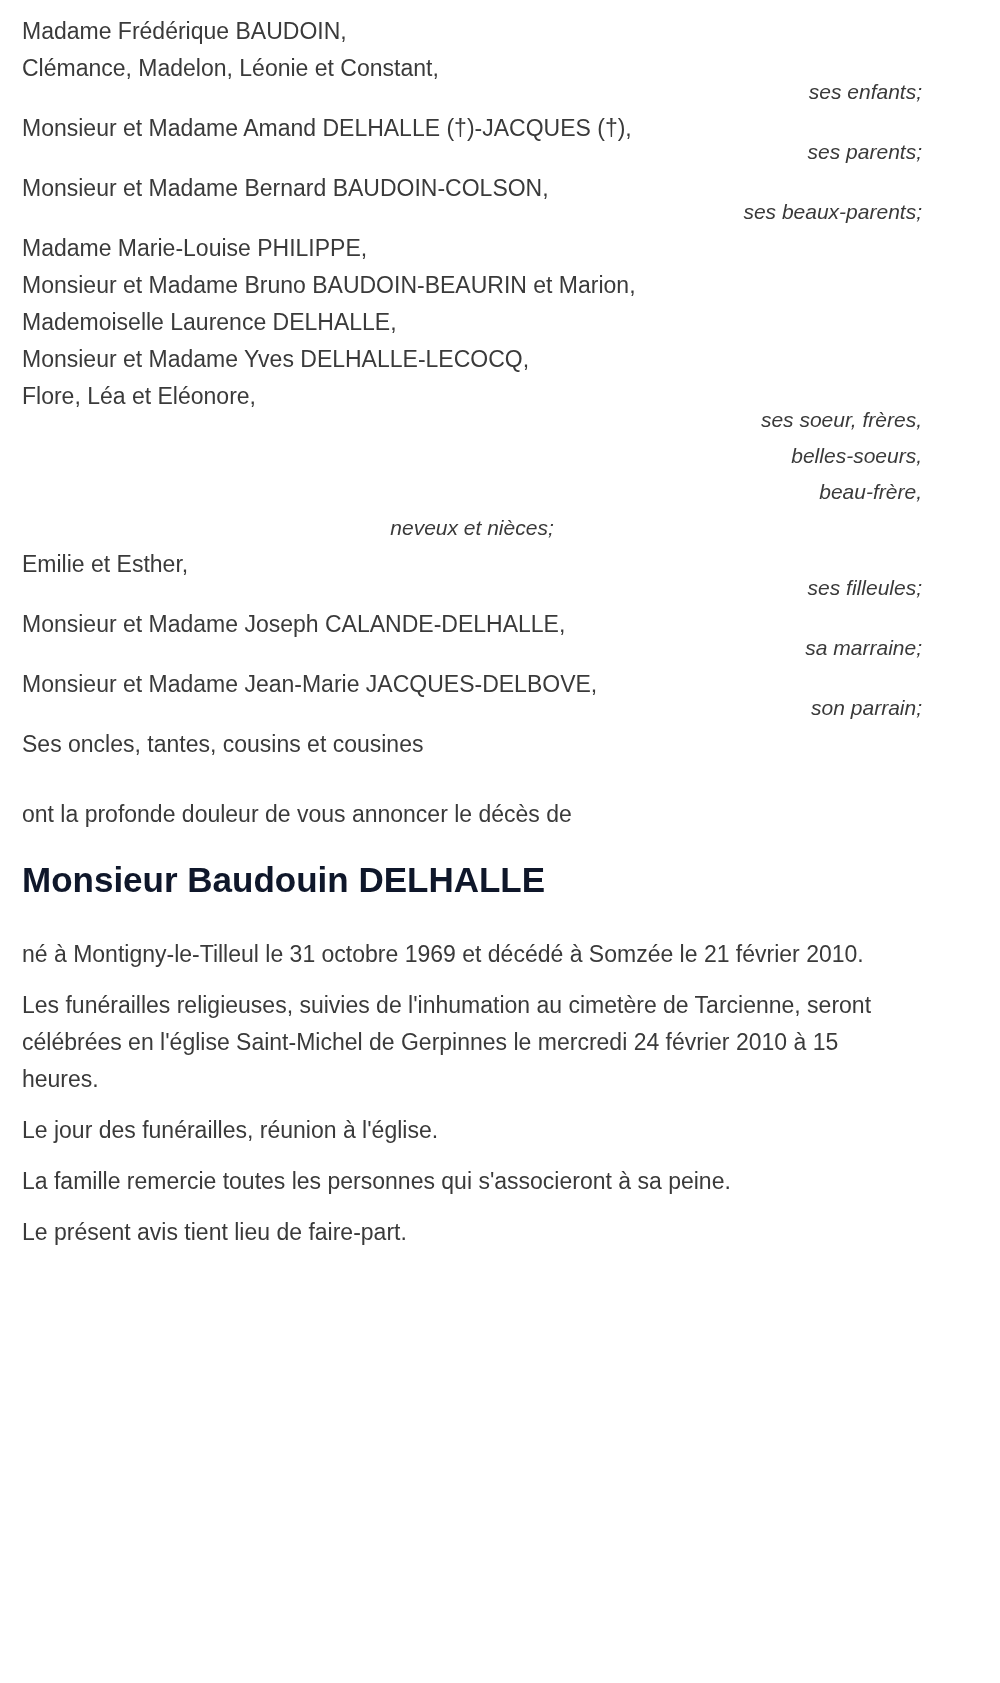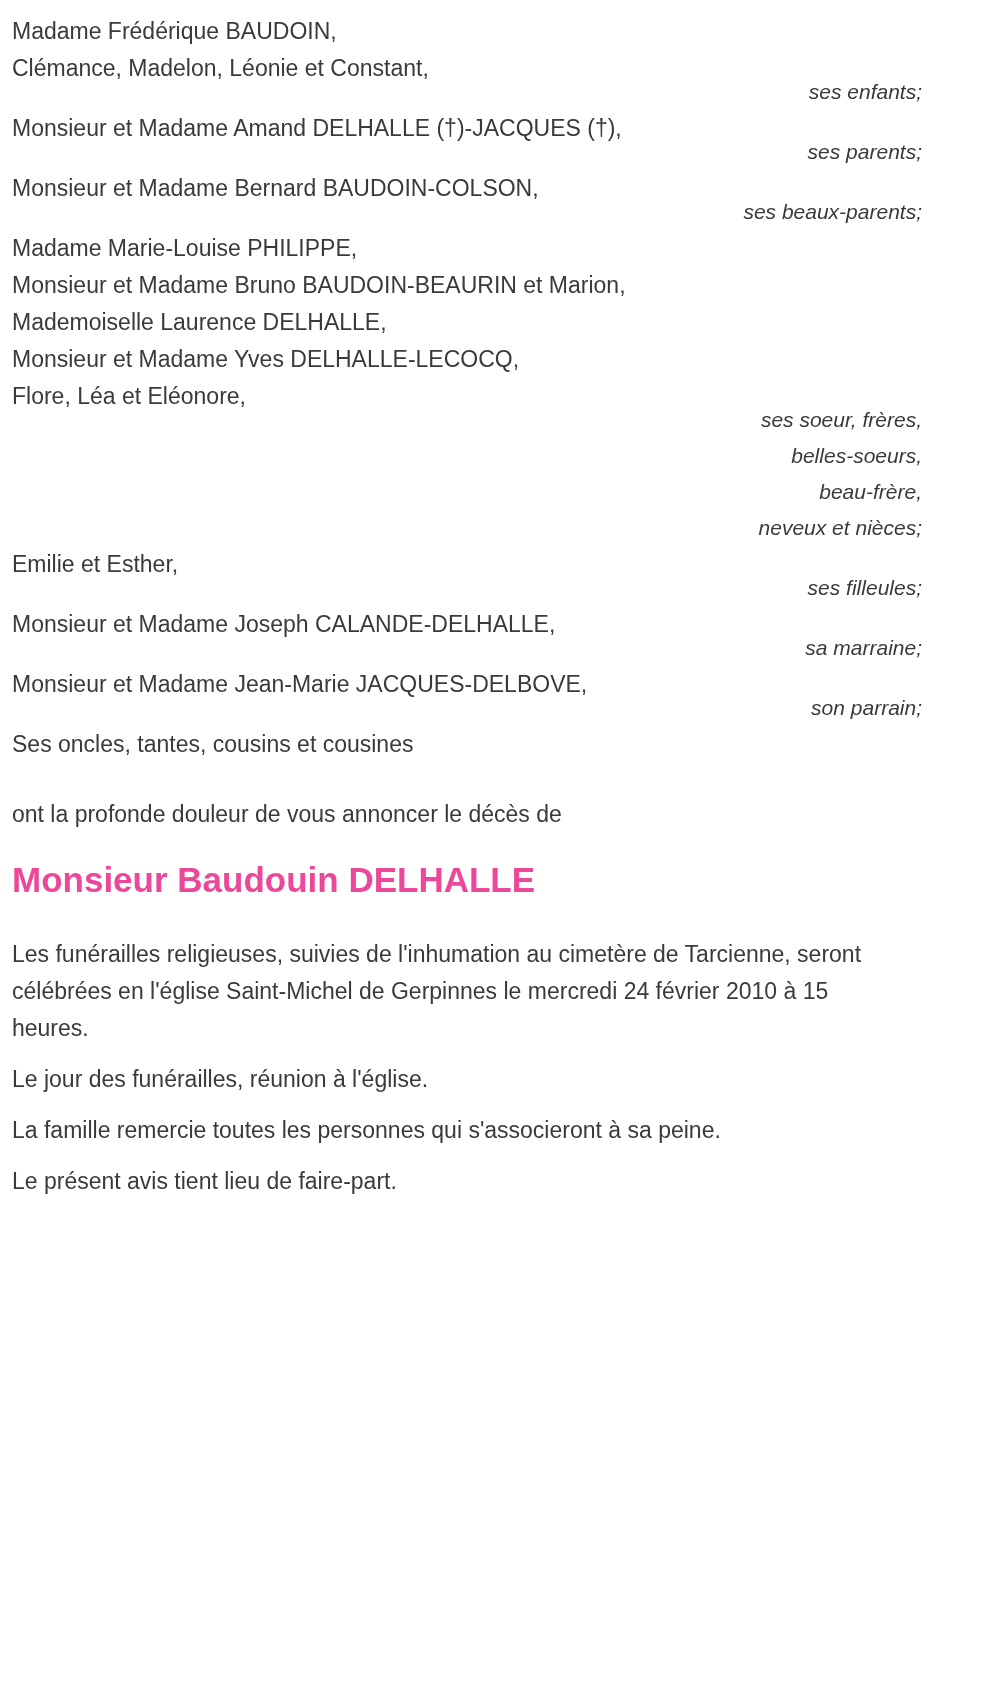--- a/index.html
+++ b/index.html
@@ -11,21 +11,21 @@
     width: 1000px;
     min-height: 1683px;
     font-family: "Liberation Sans", sans-serif;
     color: #3a3a3a;
     -webkit-font-smoothing: antialiased;
   }
   .sheet {
     box-sizing: border-box;
     width: 1000px;
     min-height: 1683px;
-    padding: 8px 78px 40px 12px;
+    padding: 8px 78px 40px 22px;
     background: #ffffff;
   }
   
   .line { white-space: normal; }
   .line.name {
     font-size: 23px;
     line-height: 28px;
     margin-top: 9px;
     text-align: left;
   }
@@ -34,32 +34,33 @@
     line-height: 26px;
     font-style: italic;
     text-align: right;
     margin-top: -3px;
   }
   .line.relation + .line.relation {
     margin-top: 10px;
   }
   .line.relation.tight {
     margin-top: -3px;
+    text-align: center;
   }
   
   .intro {
     font-size: 23px;
     line-height: 28px;
     margin: 42px 0 0 0;
   }
   .deceased {
     font-size: 35px;
     line-height: 44px;
     font-weight: 700;
-    color: #ec4899;
+    color: #0f172a;
     margin: 30px 0 0 0;
   }
   .spouse {
     font-size: 23px;
     line-height: 28px;
     margin: 48px 0 0 0;
   }
   .paragraphs { margin-top: 34px; }
   .para {
     font-size: 23px;
@@ -101,19 +102,20 @@
       <div class="line relation">son parrain;</div>
       <div class="line name">Ses oncles, tantes, cousins et cousines</div>
     </div>
 
   <p class="intro">ont la profonde douleur de vous annoncer le décès de</p>
 
   <h1 class="deceased">Monsieur Baudouin DELHALLE</h1>
 
 
   <div id="paragraphs" class="paragraphs">
+      <p class="para first">né à Montigny-le-Tilleul le 31 octobre 1969 et décédé à Somzée le 21 février 2010.</p>
       <p class="para">Les funérailles religieuses, suivies de l'inhumation au cimetère de Tarcienne, seront célébrées en l'église Saint-Michel de Gerpinnes le mercredi 24 février 2010 à 15 heures.</p>
       <p class="para">Le jour des funérailles, réunion à l'église.</p>
       <p class="para">La famille remercie toutes les personnes qui s'associeront à sa peine.</p>
       <p class="para">Le présent avis tient lieu de faire-part.</p>
     </div>
 
 </div>
 
 </body></html>

